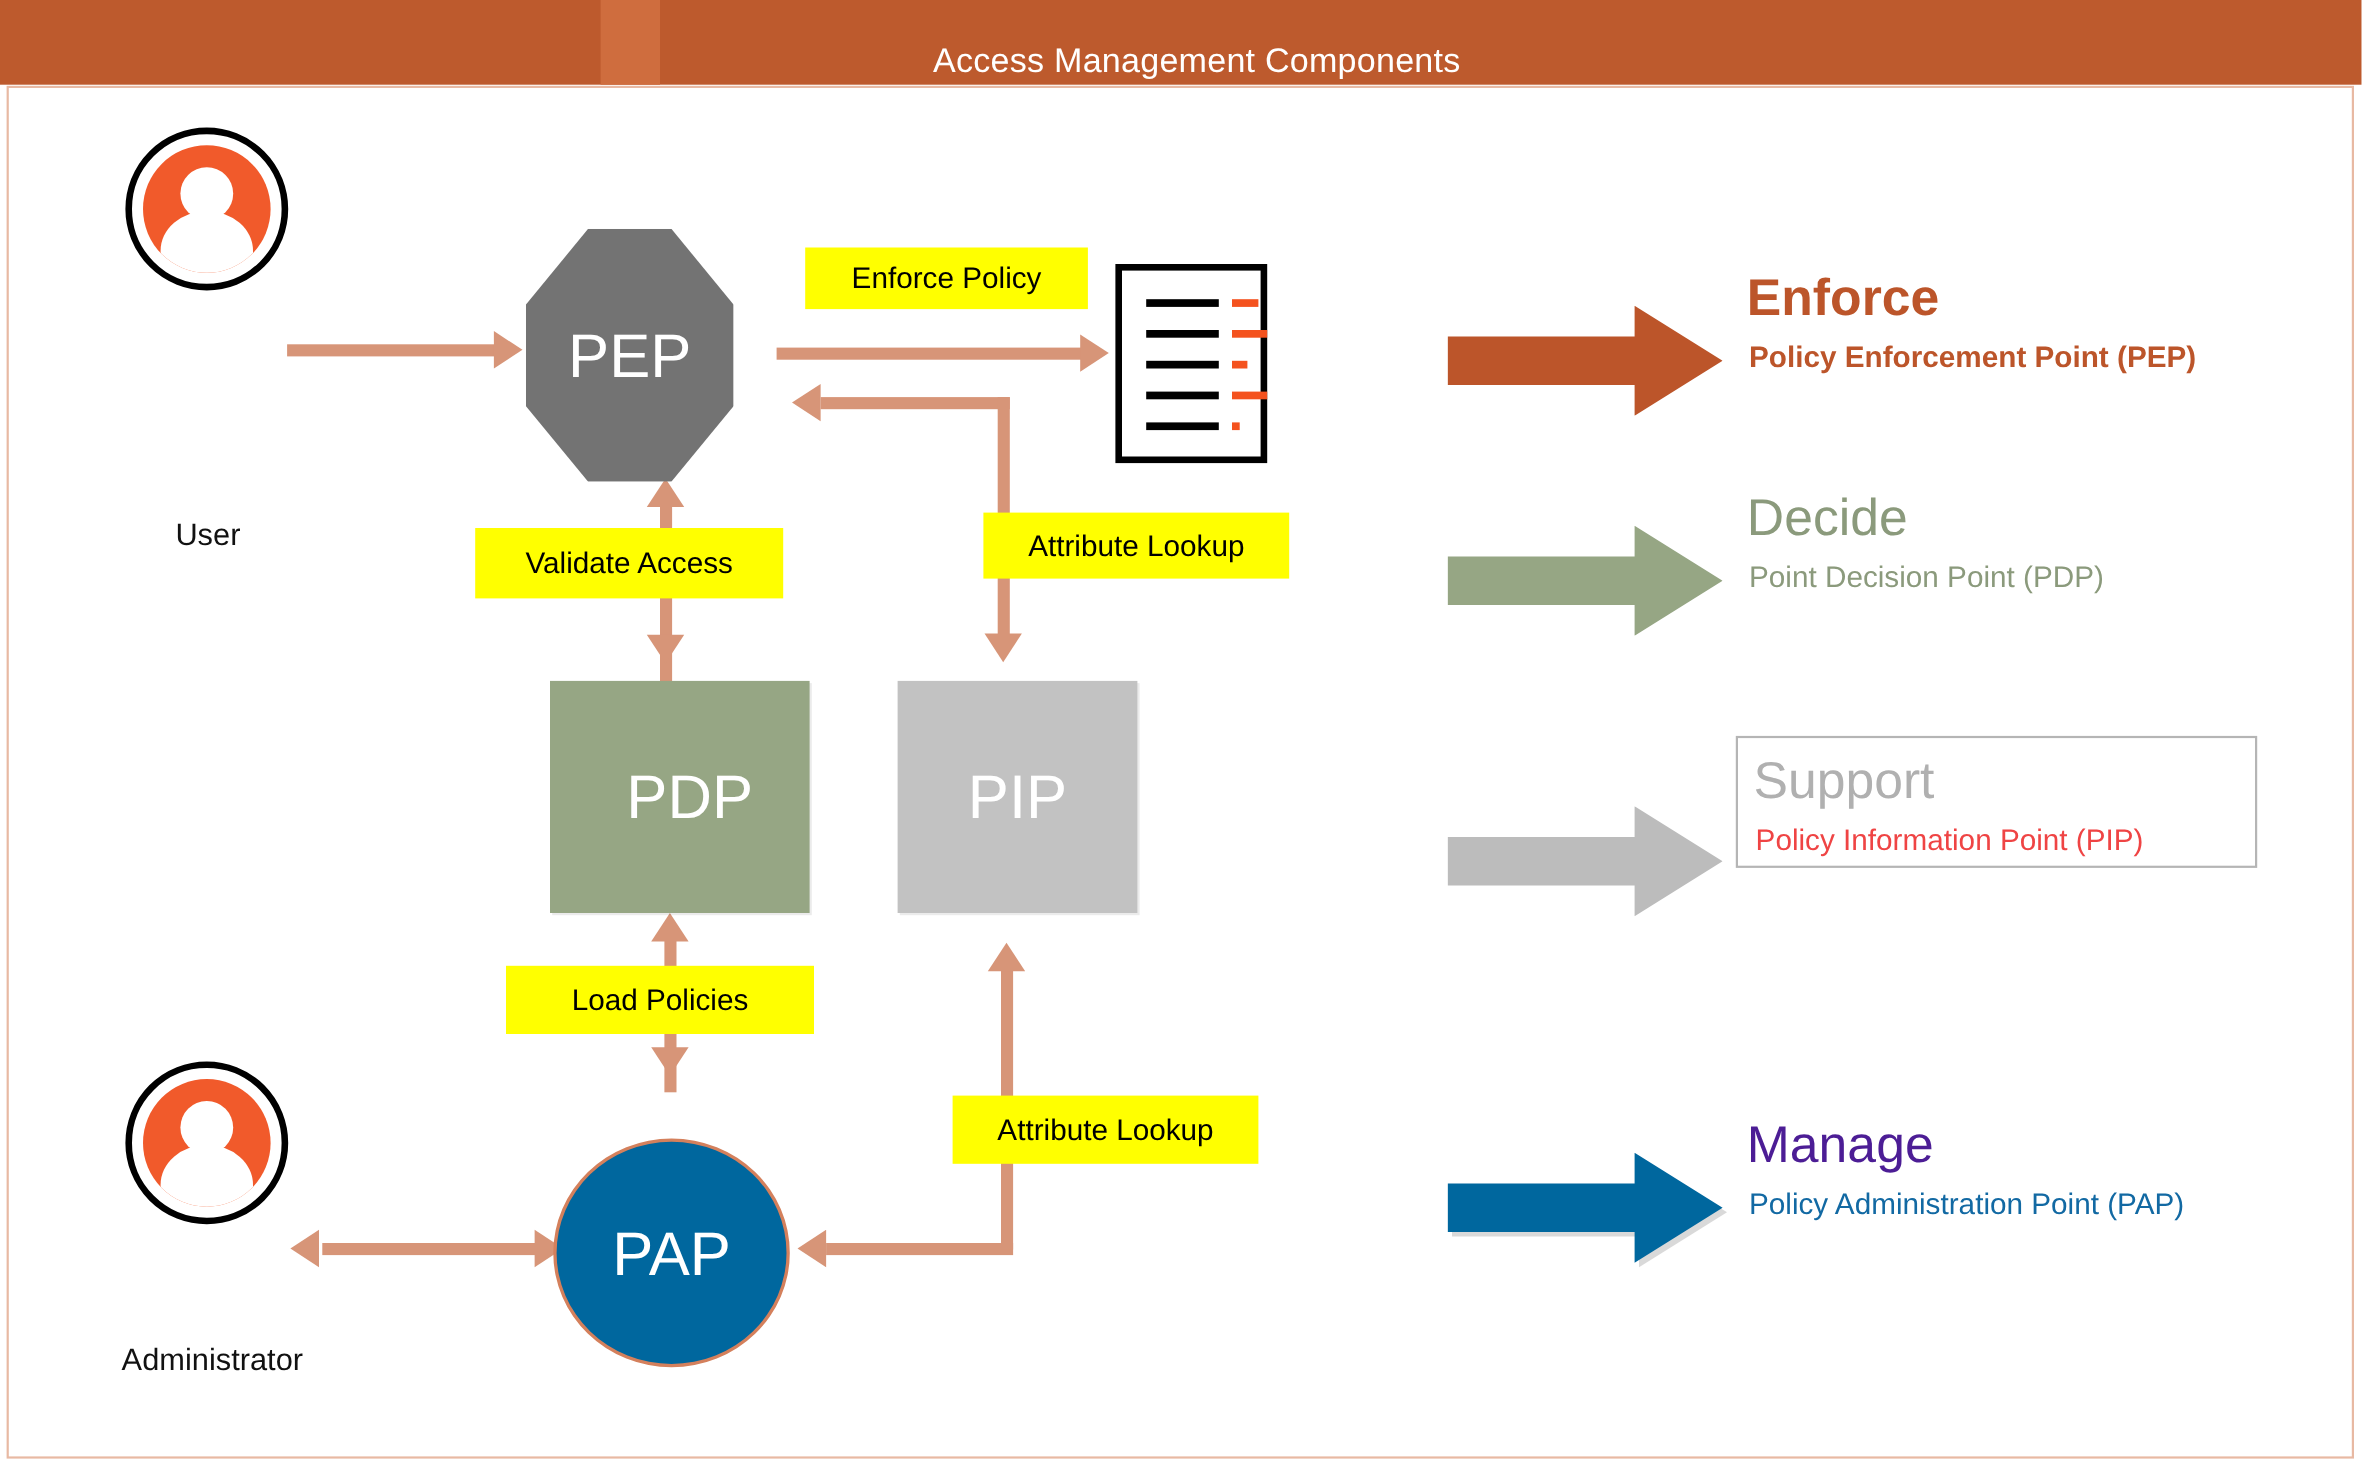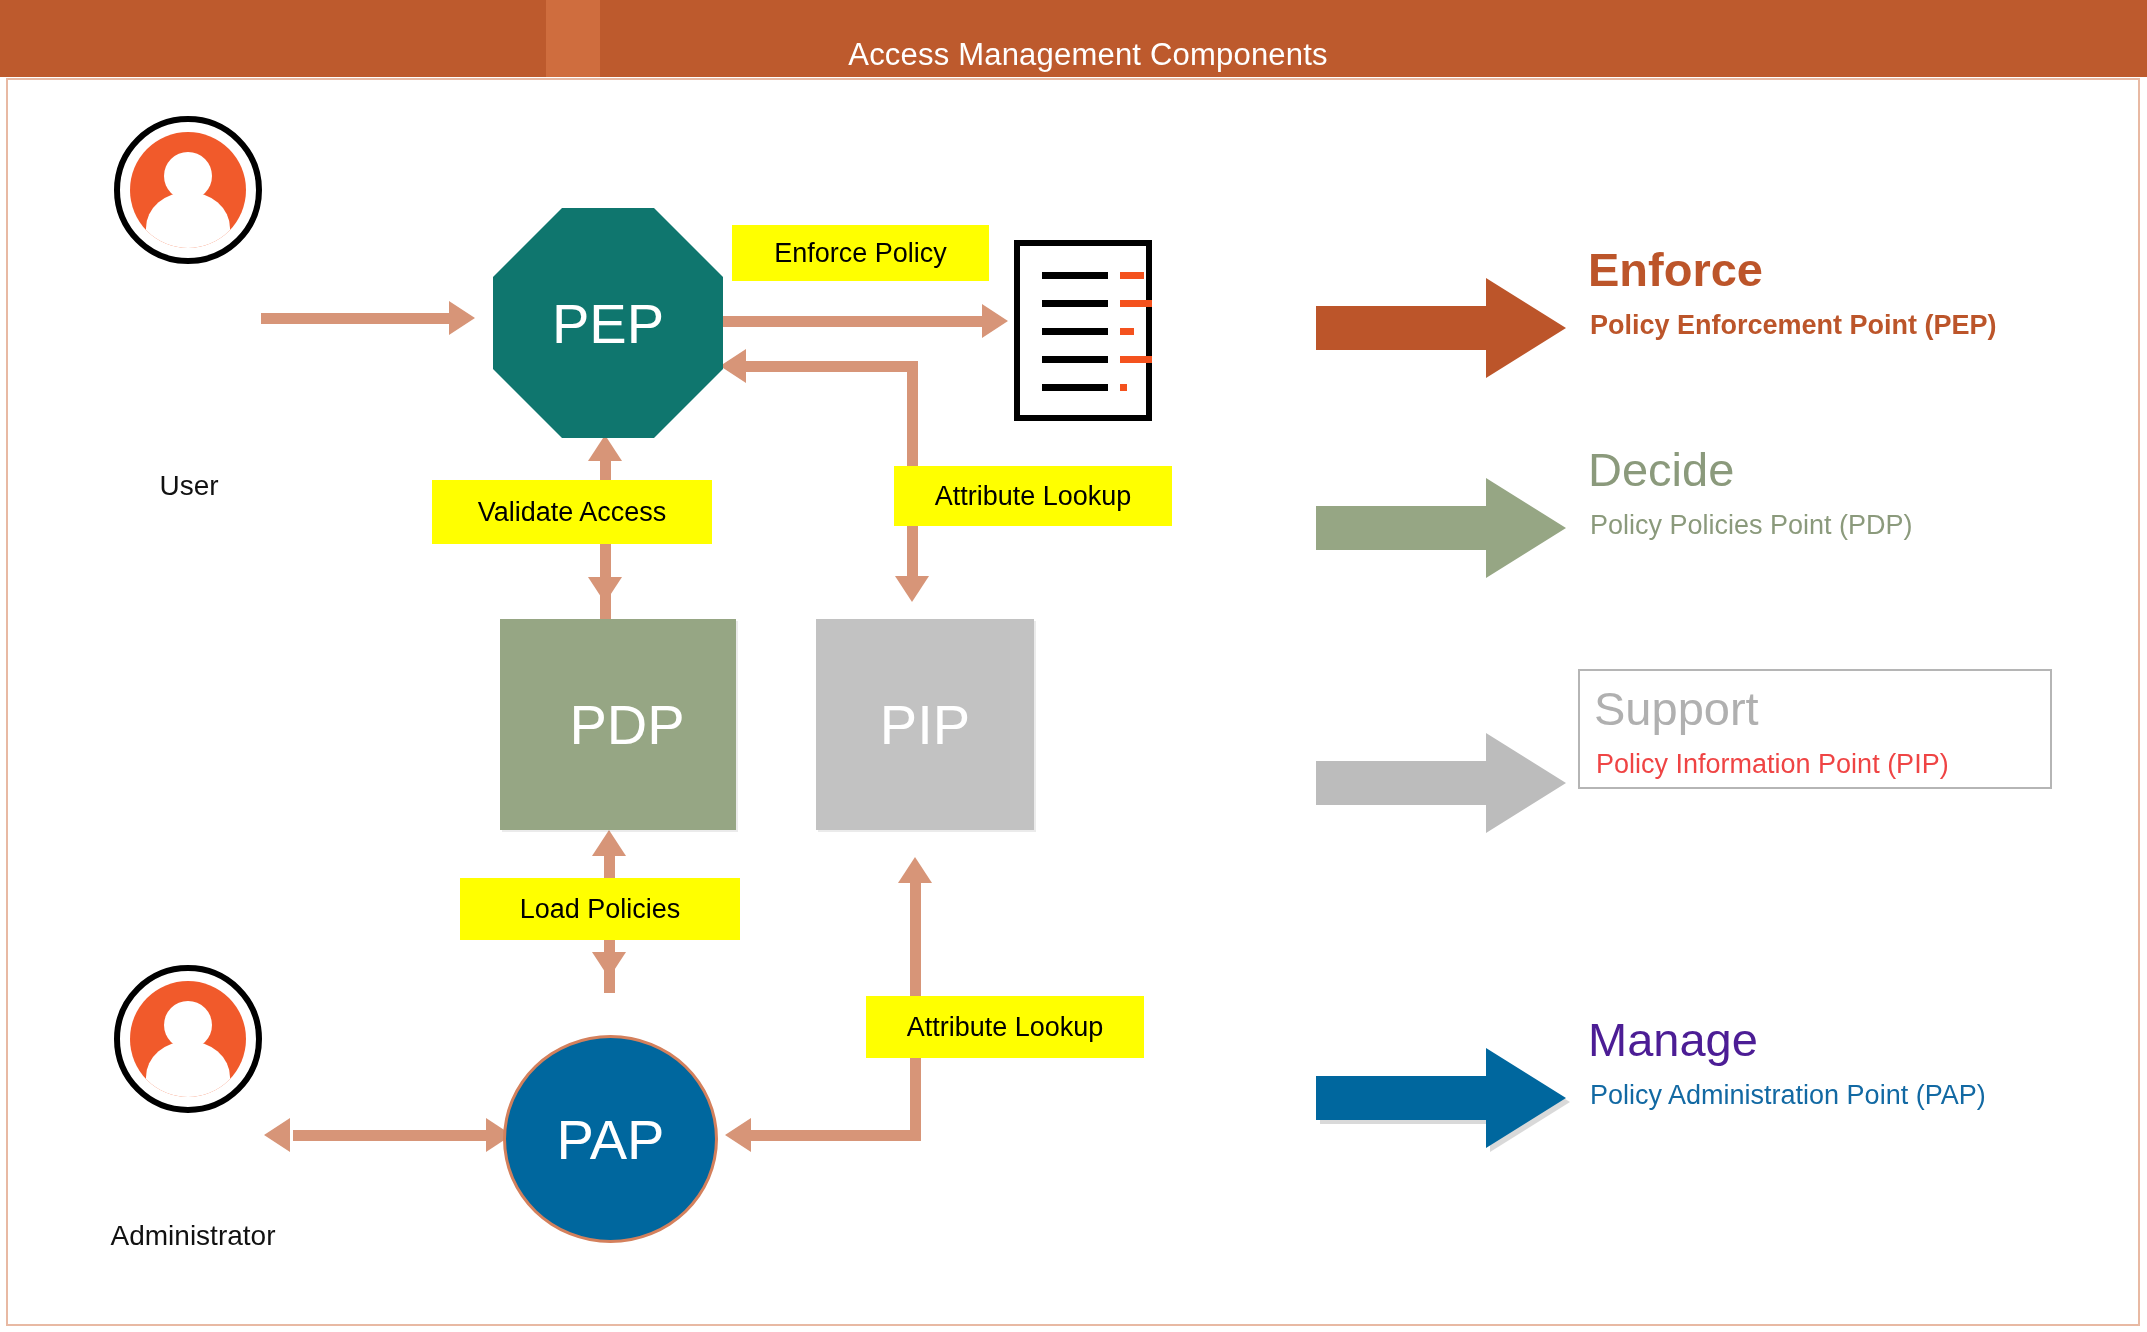--- a/index.html
+++ b/index.html
@@ -20,21 +20,21 @@
 
   
   .avatar{position:absolute;border:6px solid #000000;border-radius:50%;background:#ffffff;box-sizing:border-box;}
   .avatar-inner{position:absolute;left:10px;top:10px;right:10px;bottom:10px;border-radius:50%;background:#f15a2b;overflow:hidden;}
   .av-head{position:absolute;left:50%;top:17%;width:42%;height:42%;margin-left:-21%;border-radius:50%;background:#ffffff;}
   .av-body{position:absolute;left:50%;top:52%;width:72%;height:62%;margin-left:-36%;border-radius:50% 50% 42% 42%;background:#ffffff;}
 
   .actor-label{position:absolute;color:#111;font-size:28px;text-align:center;white-space:nowrap;}
 
   
-  #pep{position:absolute;left:485px;top:128px;width:230px;height:230px;background:#0f766e;
+  #pep{position:absolute;left:470px;top:128px;width:189px;height:230px;background:#737373;
     clip-path:polygon(30% 0,70% 0,100% 30%,100% 70%,70% 100%,30% 100%,0 70%,0 30%);
     display:flex;align-items:center;justify-content:center;}
   #pep span{color:#ffffff;font-size:56px;}
 
   #pdp{position:absolute;left:492px;top:539px;width:218px;height:211px;background:#96a684;
     box-shadow:2px 2px 0 rgba(0,0,0,.08);display:flex;align-items:center;justify-content:center;padding-left:18px;}
   #pdp span{color:#ffffff;font-size:56px;}
 
   #pip{position:absolute;left:808px;top:539px;width:218px;height:211px;background:#c2c2c2;
     box-shadow:2px 2px 0 rgba(0,0,0,.08);display:flex;align-items:center;justify-content:center;}
@@ -183,21 +183,21 @@
       </svg>
       <div class="leg-title" style="left:272px;top:52px;color:#bc552a;">Enforce</div>
       <div class="leg-sub" style="left:274px;top:120px;color:#bc552a;">Policy Enforcement Point (PEP)</div>
     </div>
 
     <div class="legend-row" style="left:1308px;top:310px;width:800px;height:180px;">
       <svg class="leg-arrow" style="left:0;top:88px;" width="250" height="100" viewBox="0 0 250 100">
         <polygon points="0,28 170,28 170,0 250,50 170,100 170,72 0,72" fill="#96a684"></polygon>
       </svg>
       <div class="leg-title" style="left:272px;top:52px;color:#8b9a7c;">Decide</div>
-      <div class="leg-sub" style="left:274px;top:120px;color:#8b9a7c;">Policy Policies Point (PDP)</div>
+      <div class="leg-sub" style="left:274px;top:120px;color:#8b9a7c;">Point Decision Point (PDP)</div>
     </div>
 
     <div class="legend-row" style="left:1308px;top:565px;width:800px;height:180px;">
       <svg class="leg-arrow" style="left:0;top:88px;" width="250" height="100" viewBox="0 0 250 100">
         <polygon points="0,28 170,28 170,0 250,50 170,100 170,72 0,72" fill="#bcbcbc"></polygon>
       </svg>
       <div id="support-box" style="left:262px;top:24px;width:474px;height:120px;"></div>
       <div class="leg-title" style="left:278px;top:36px;color:#b0b0b0;">Support</div>
       <div class="leg-sub" style="left:280px;top:104px;color:#ef4444;">Policy Information Point (PIP)</div>
     </div>

